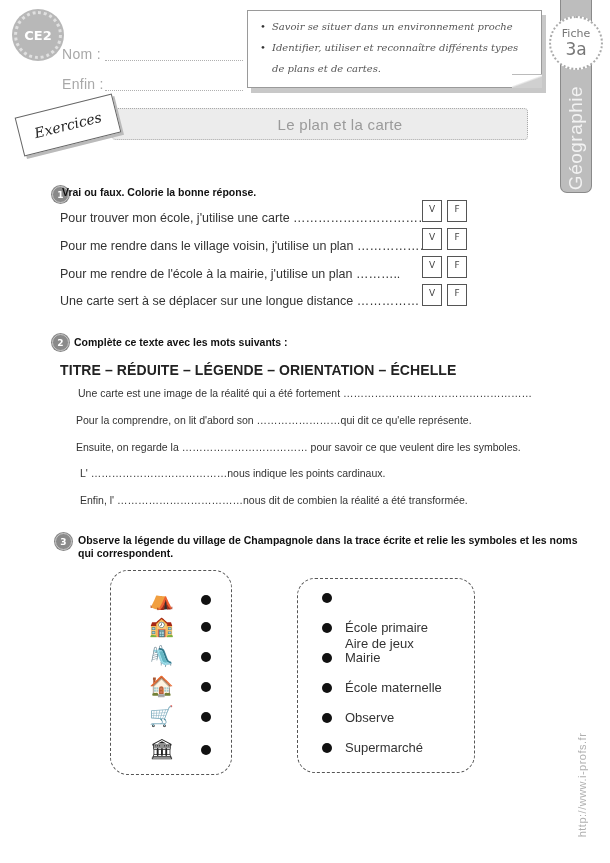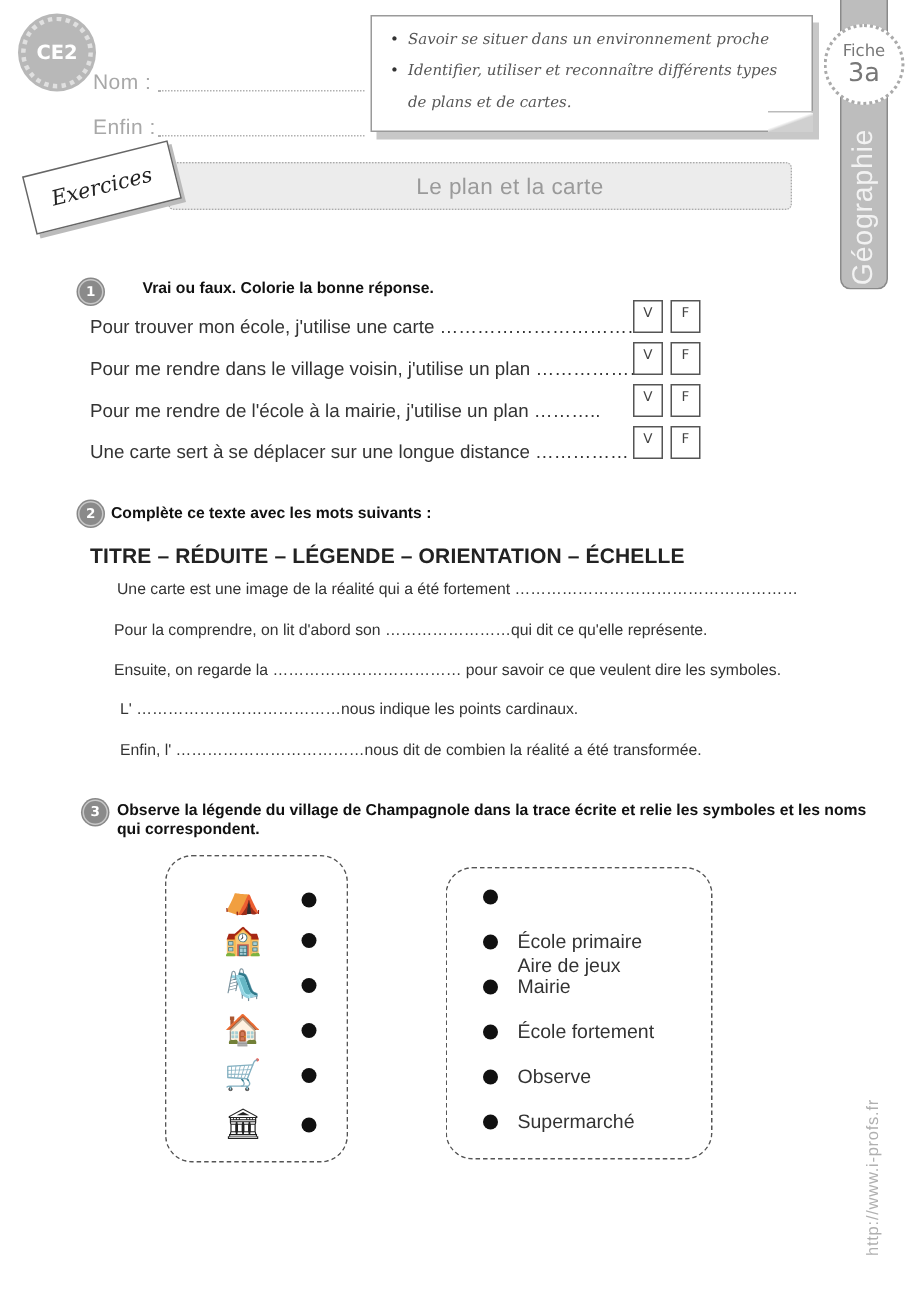--- a/index.html
+++ b/index.html
@@ -88,21 +88,21 @@
 </div>
 
 <div class="abs title-bar">
     <span>Le plan et la carte</span>
   </div>
 <div class="abs exercises-label">
     <span>Exercices</span>
   </div>
 
 <div class="abs ex-num" style="left:52px; top:186px;">1</div>
-<div class="abs ex-title" style="left:95px; top:186px;">Vrai ou faux. Colorie la bonne réponse.</div>
+<div class="abs ex-title" style="left:62px; top:186px;">Vrai ou faux. Colorie la bonne réponse.</div>
 
 <div class="abs q-line" style="left:60px; top:211px;">Pour trouver mon école, j'utilise une carte ………………………………</div>
 <div class="abs vf-box" style="left:422px; top:200px;">V</div>
 <div class="abs vf-box" style="left:447px; top:200px;">F</div>
 
 <div class="abs q-line" style="left:60px; top:239px;">Pour me rendre dans le village voisin, j'utilise un plan ………………</div>
 <div class="abs vf-box" style="left:422px; top:228px;">V</div>
 <div class="abs vf-box" style="left:447px; top:228px;">F</div>
 
 <div class="abs q-line" style="left:60px; top:267px;">Pour me rendre de l'école à la mairie, j'utilise un plan ………..</div>
@@ -144,21 +144,21 @@
     <div class="abs dot" style="left: 201px; top: 745px;"></div>
   </div>
 <div id="name-list">
     <div class="abs dot" style="left: 322px; top: 593px;"></div>
     <div class="abs name-item" style="left: 345px; top: 590px; margin-top: 46px;">Aire de jeux</div>
     <div class="abs dot" style="left: 322px; top: 623px;"></div>
     <div class="abs name-item" style="left: 345px; top: 620px;">École primaire</div>
     <div class="abs dot" style="left: 322px; top: 653px;"></div>
     <div class="abs name-item" style="left: 345px; top: 650px;">Mairie</div>
     <div class="abs dot" style="left: 322px; top: 683px;"></div>
-    <div class="abs name-item" style="left: 345px; top: 680px;">École fortement</div>
+    <div class="abs name-item" style="left: 345px; top: 680px;">École maternelle</div>
     <div class="abs dot" style="left: 322px; top: 713px;"></div>
     <div class="abs name-item" style="left: 345px; top: 710px;">Observe</div>
     <div class="abs dot" style="left: 322px; top: 743px;"></div>
     <div class="abs name-item" style="left: 345px; top: 740px;">Supermarché</div>
   </div>
 
 <div class="abs url-text">
     <span>http://www.i-profs.fr</span>
   </div>
 

